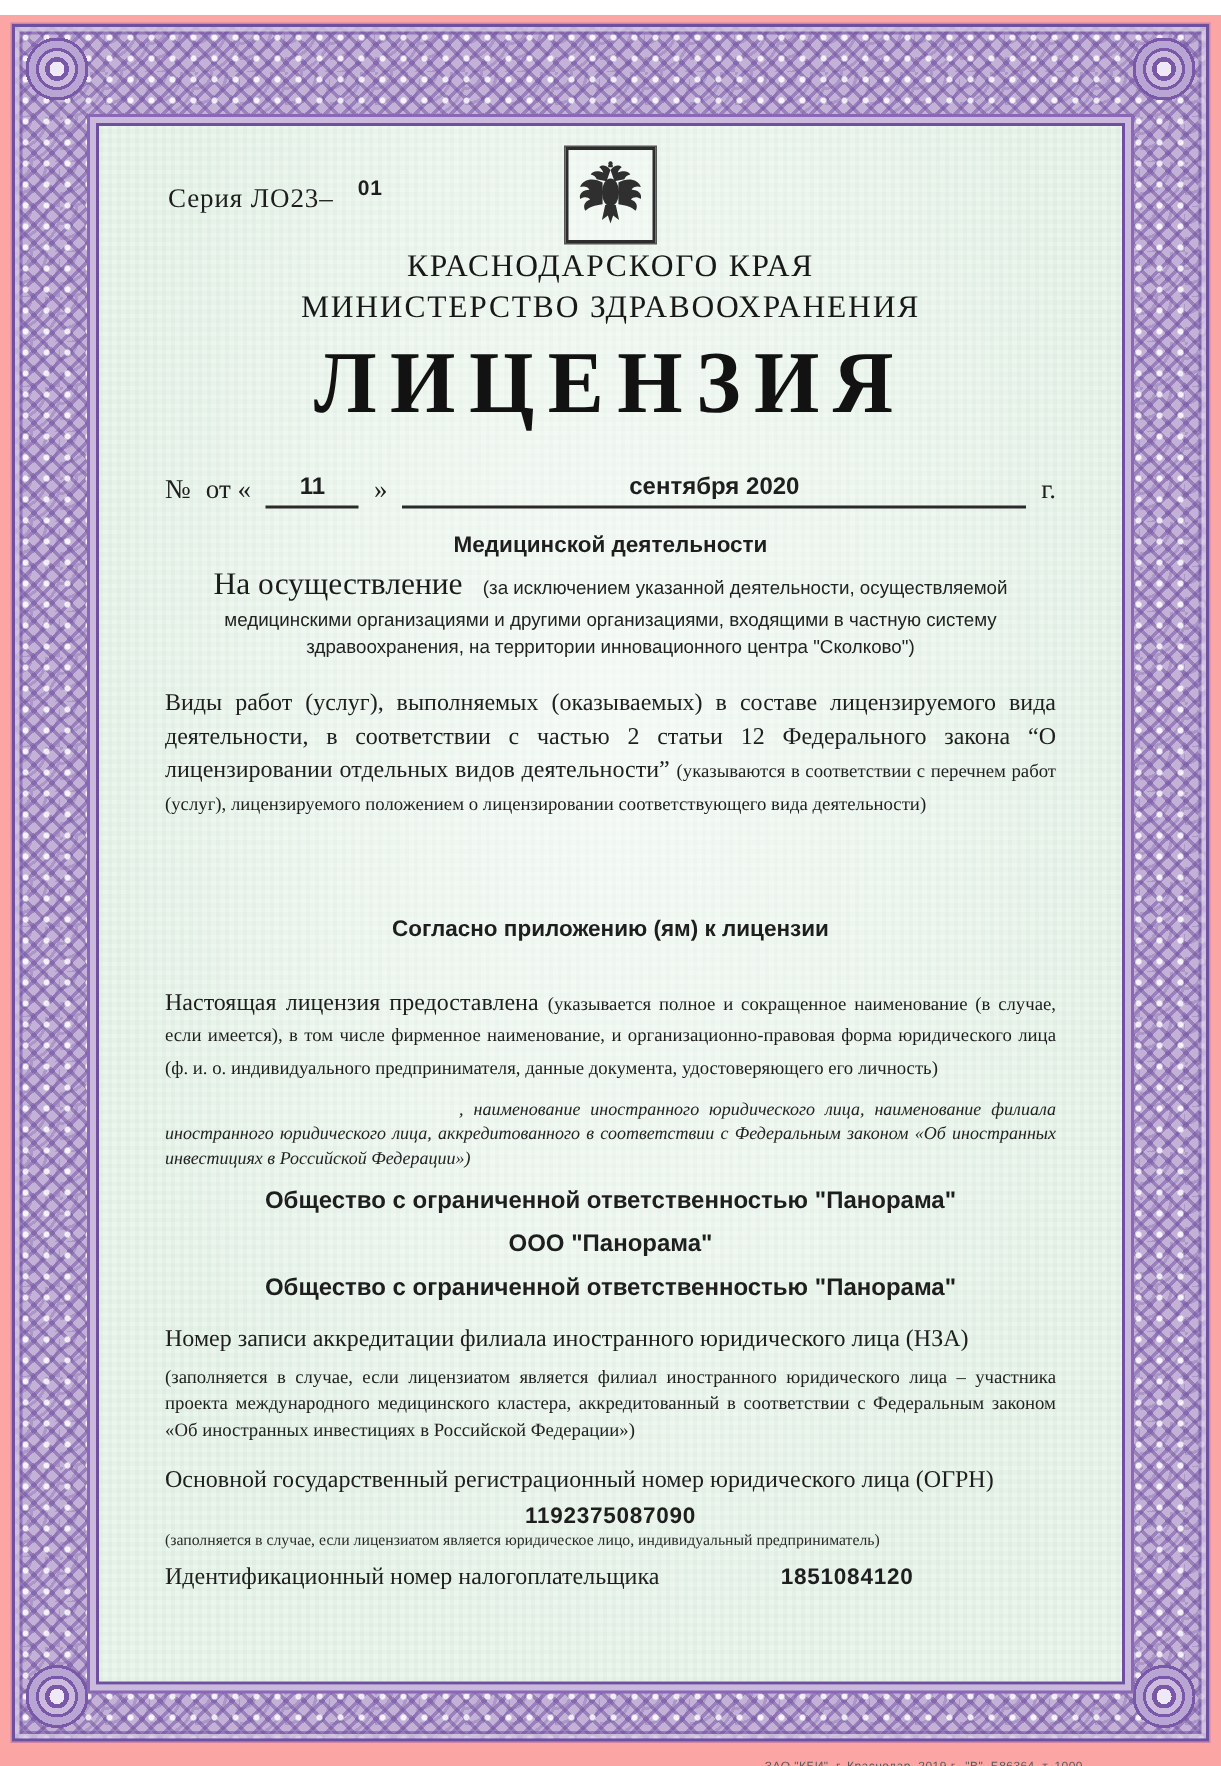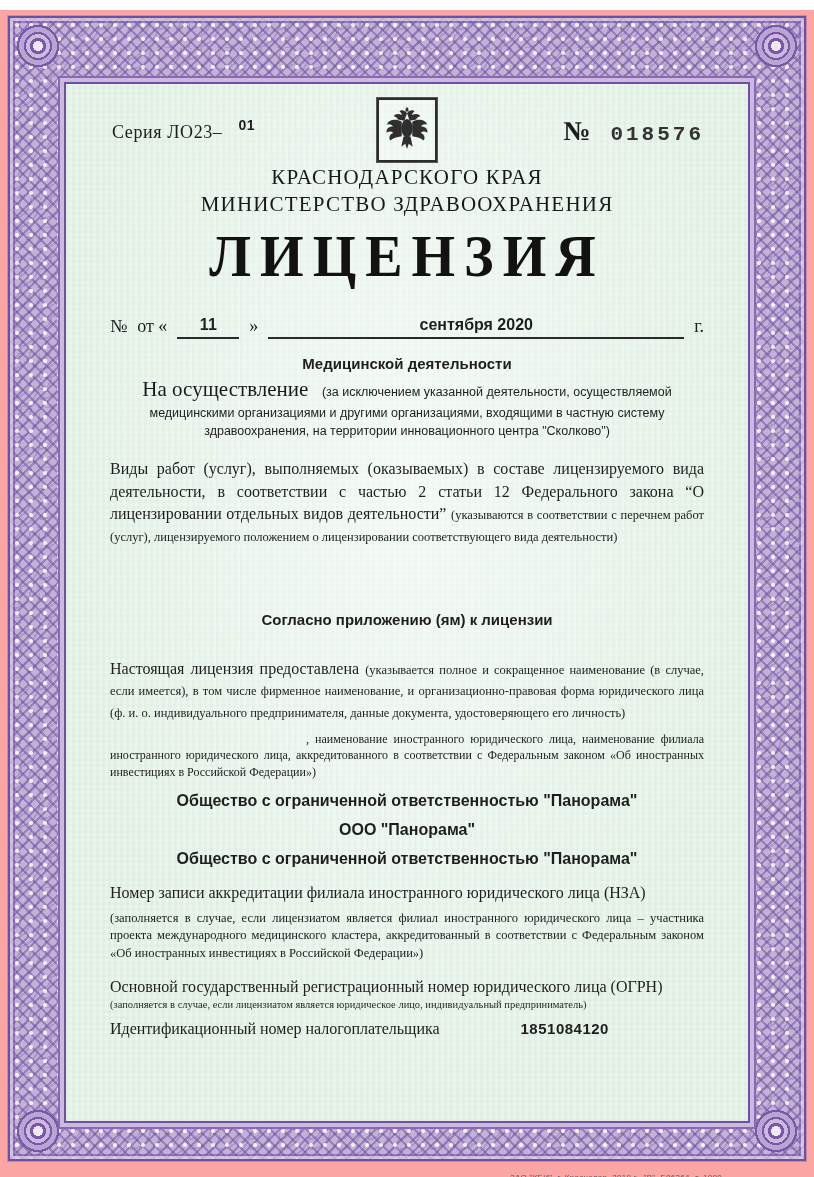--- a/index.html
+++ b/index.html
@@ -86,21 +86,21 @@
   .f-num { flex: 1.55; } .f-day { width: 62px; } .f-date { flex: 1.35; }
   
   .act-type { text-align: center; font-family: "Liberation Sans", sans-serif; font-weight: bold; font-size: 15px; margin-top: 16px; }
   .act-body { margin: 2px 6px 0; text-align: center; font-family: "Liberation Sans", sans-serif; font-size: 12.5px; line-height: 1.45; color: #222; }
   .act-lead { font-family: "Liberation Serif", serif; font-size: 21px; margin-right: 10px; color: #1b1b1b; }
   
   .works { margin: 18px 0 0; text-align: justify; font-size: 16px; line-height: 1.38; }
   .sm { font-size: 12.5px; }
   .appendix { text-align: center; font-family: "Liberation Sans", sans-serif; font-weight: bold; font-size: 15px; margin-top: 64px; }
   .granted { margin: 30px 0 0; text-align: justify; font-size: 16px; line-height: 1.35; }
-  .granted2 { margin: 8px 0 0; text-align: justify; font-size: 12px; line-height: 1.4; text-indent: 33%; color: #222; }
+  .granted2 { margin: 8px 0 0; text-align: justify; font-size: 12px; line-height: 1.4; text-indent: 33%; color: #222; font-style: italic; }
   .org { text-align: center; font-family: "Liberation Sans", sans-serif; font-weight: bold; font-size: 16px; margin-top: 11px; }
   .field-line { margin: 16px 0 0; font-size: 16px; }
   .note-just { margin: 8px 0 0; text-align: justify; font-size: 12.5px; line-height: 1.4; color: #222; }
   .value-center { text-align: center; font-family: "Liberation Sans", sans-serif; font-weight: bold; font-size: 15px; letter-spacing: .5px; margin-top: 6px; }
   .note-tiny { margin: 3px 0 0; font-size: 10.5px; color: #2a2a2a; }
   .inn-row { display: flex; align-items: baseline; margin-top: 10px; font-size: 16px; }
   .inn-value {
     font-family: "Liberation Sans", sans-serif; font-weight: bold; font-size: 15px;
     letter-spacing: .5px; margin-left: auto; margin-right: 16%;
   }
@@ -134,23 +134,20 @@
             <rect x="46.5" y="6" width="7" height="4"></rect>
             <path d="M50 14 C44 6 36 6 33 10 C36 12 38 15 39 18 C30 14 22 16 20 21 C25 22 28 25 29 28 L44 31 Z"></path>
             <path d="M50 14 C56 6 64 6 67 10 C64 12 62 15 61 18 C70 14 78 16 80 21 C75 22 72 25 71 28 L56 31 Z"></path>
             <ellipse cx="50" cy="48" rx="13" ry="21"></ellipse>
             <path d="M38 33 C24 25 8 28 4 40 C10 38 16 40 18 44 C8 44 2 50 4 58 C10 54 16 55 19 59 C10 62 8 70 12 76 C18 70 26 68 38 66 Z"></path>
             <path d="M62 33 C76 25 92 28 96 40 C90 38 84 40 82 44 C92 44 98 50 96 58 C90 54 84 55 81 59 C90 62 92 70 88 76 C82 70 74 68 62 66 Z"></path>
             <path d="M42 67 L37 90 L46 83 L50 95 L54 83 L63 90 L58 67 Z"></path>
           </g>
         </svg>
       </div>
-      <div class="number">
-        <span class="no-sign">№</span><span class="no-val">018576</span>
-      </div>
     </div>
 
     <div class="ministry">
       <div>КРАСНОДАРСКОГО КРАЯ</div>
       <div>МИНИСТЕРСТВО ЗДРАВООХРАНЕНИЯ</div>
     </div>
 
     <div class="title">ЛИЦЕНЗИЯ</div>
 
     <div class="license-line">
@@ -182,20 +179,21 @@
     <p class="granted2">, наименование иностранного юридического лица, наименование филиала иностранного юридического лица, аккредитованного в соответствии с Федеральным законом «Об иностранных инвестициях в Российской Федерации»)</p>
 
     <div class="org">Общество с ограниченной ответственностью "Панорама"</div>
     <div class="org">ООО "Панорама"</div>
     <div class="org">Общество с ограниченной ответственностью "Панорама"</div>
 
     <p class="field-line">Номер записи аккредитации филиала иностранного юридического лица (НЗА)</p>
     <p class="note-just">(заполняется в случае, если лицензиатом является филиал иностранного юридического лица – участника проекта международного медицинского кластера, аккредитованный в соответствии с Федеральным законом «Об иностранных инвестициях в Российской Федерации»)</p>
 
     <p class="field-line">Основной государственный регистрационный номер юридического лица (ОГРН)</p>
+    <div class="value-center">1192375087090</div>
     <p class="note-tiny">(заполняется в случае, если лицензиатом является юридическое лицо, индивидуальный предприниматель)</p>
 
     <div class="inn-row">
       <span>Идентификационный номер налогоплательщика</span>
       <span class="inn-value">1851084120</span>
     </div>
 
   </div>
 
   <div class="printer">ЗАО "КБИ", г. Краснодар, 2019 г., "В", Б86364, т. 1000</div>

